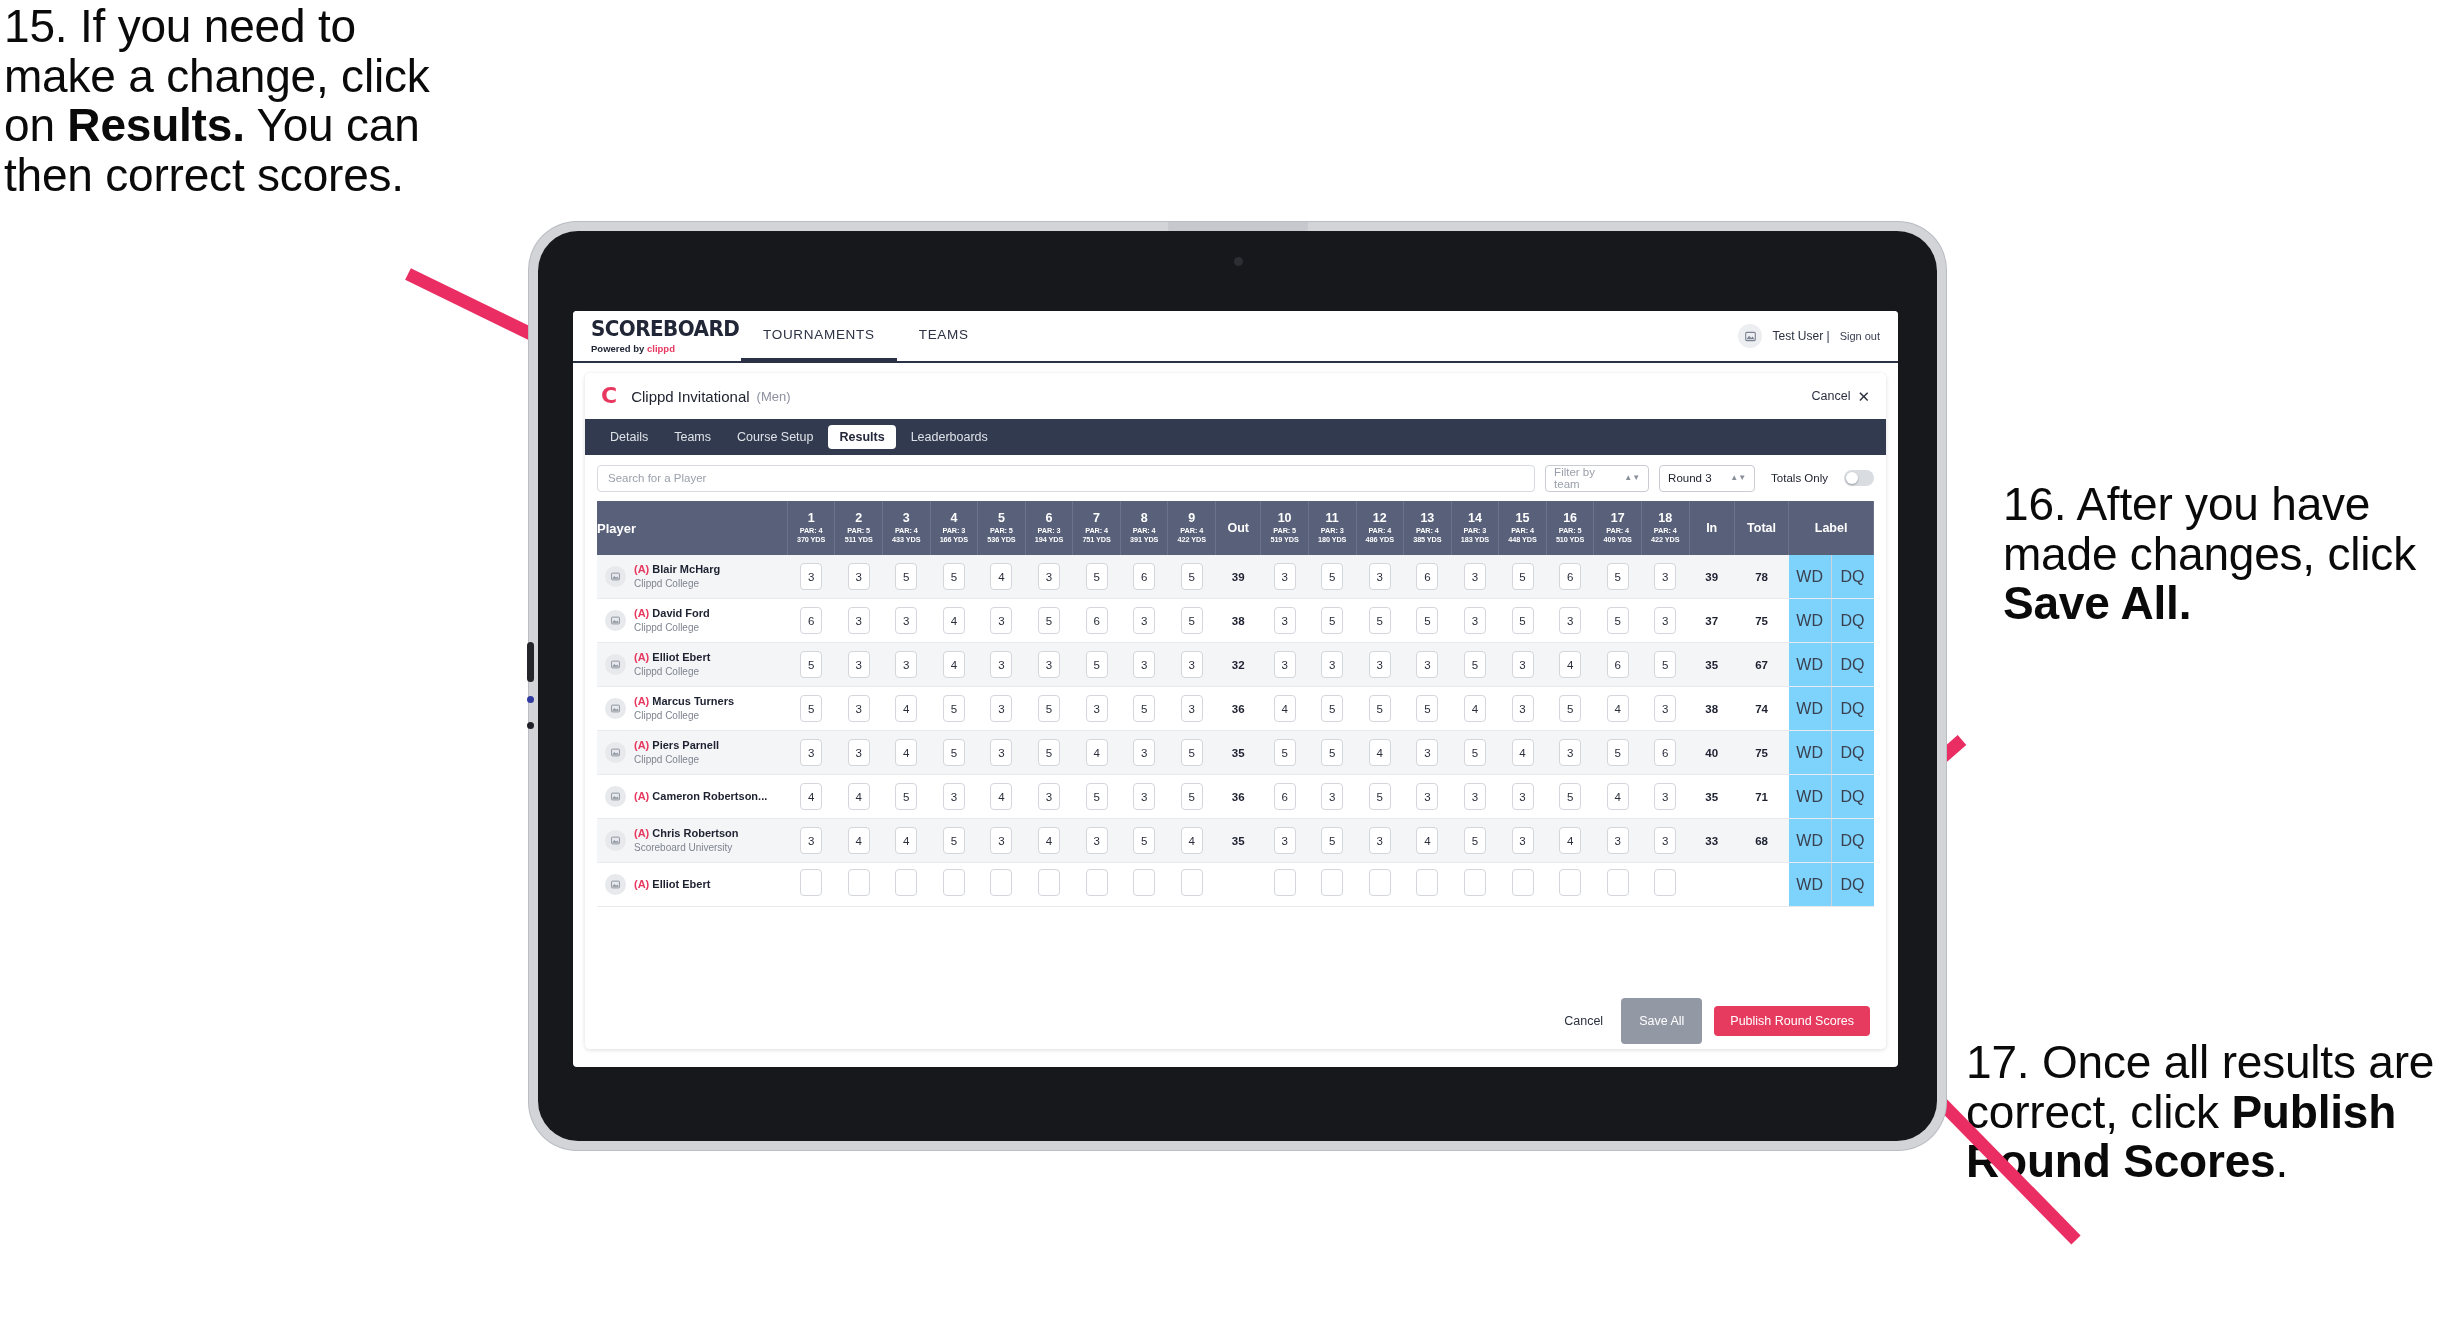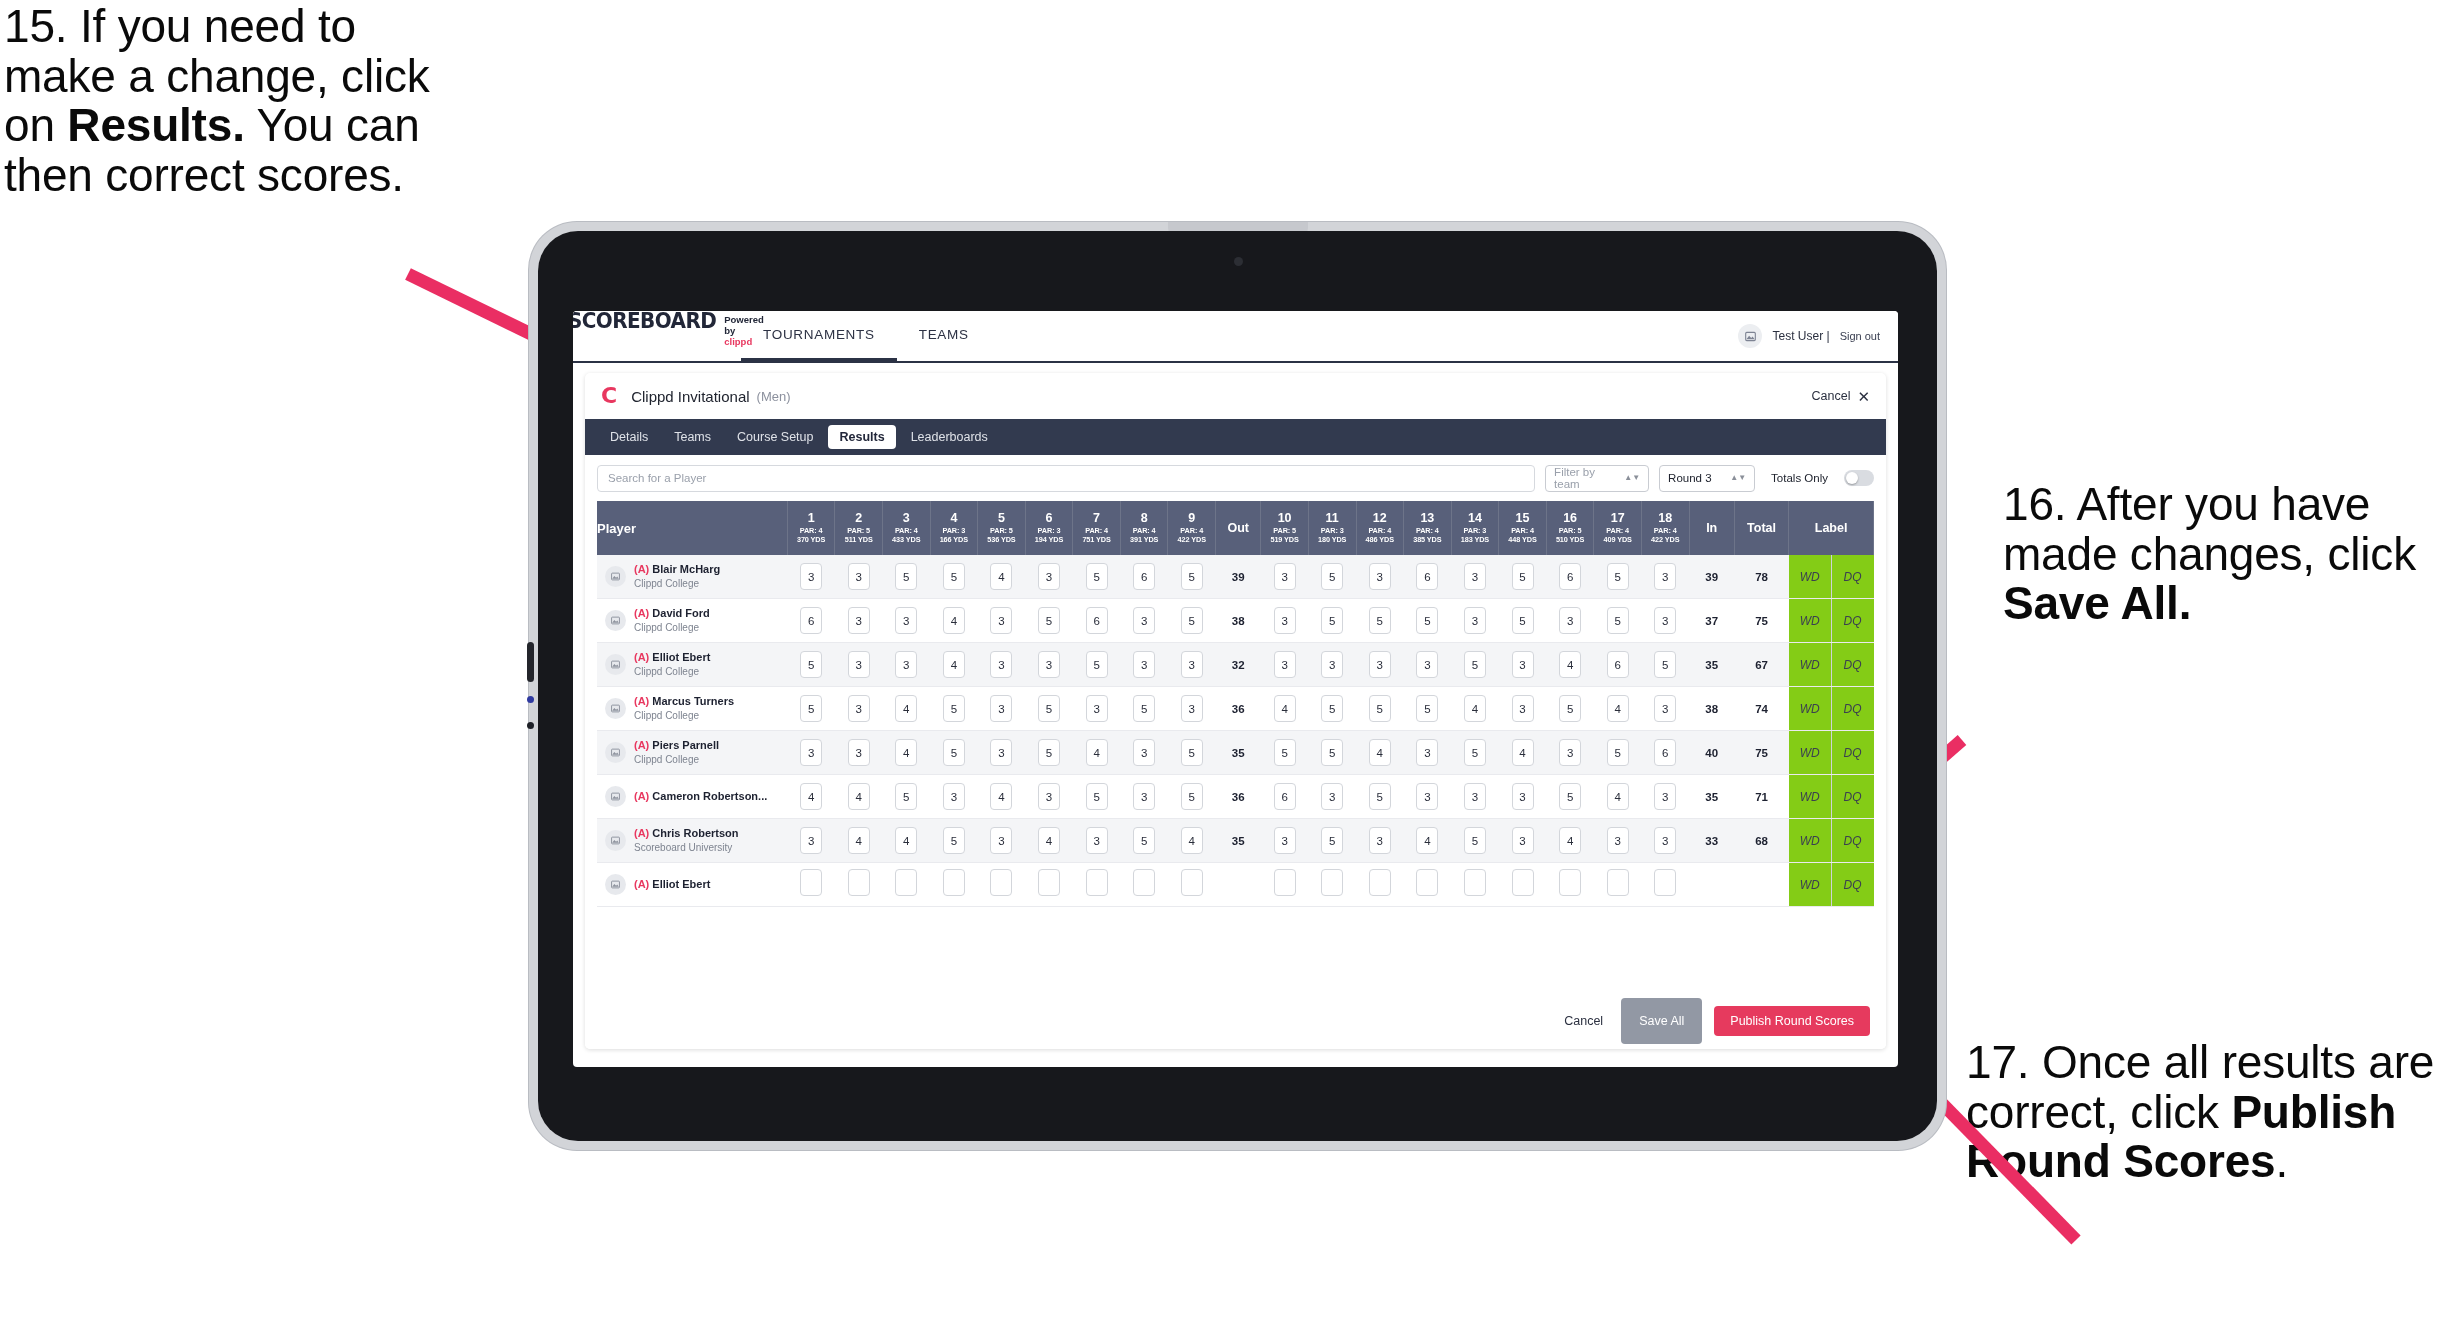--- a/index.html
+++ b/index.html
@@ -72,21 +72,21 @@
   .app-topbar {
     position: relative;
     height: 52px;
     background: #ffffff;
     border-bottom: 2px solid #2b3245;
     display: flex; align-items: stretch;
   }
   .brand {
     width: 168px;
     padding-left: 18px;
-    display: flex; flex-direction: row; justify-content: center;
+    display: flex; flex-direction: column; justify-content: center;
   }
   .brand-title {
     font-family: "DejaVu Sans", sans-serif;
     font-weight: 700; font-size: 21px; letter-spacing: -0.6px;
     color: #222738; line-height: 1;
     transform: scaleX(0.95);
     transform-origin: left center;
   }
   .brand-sub {
     font-size: 9.5px; color: #222738; font-weight: 700; margin-top: 3px;
@@ -250,23 +250,22 @@
     background: #fff;
     font-size: 11.5px; color:#2a2e3b;
   }
   .agg {
     text-align: center; font-size: 11.5px; font-weight: 700; color:#1d2130;
   }
   .labelcell { text-align:center; }
   .lbl-wrap { display:flex; height:43px; }
   .lbl {
     flex:1; display:flex; align-items:center; justify-content:center;
-    background:#84cc16; color:#3b4050; font-size:12px;
+    background:#7dd3fc; color:#3b4050; font-size:16px;
     border-right:1px solid #cfd2d8;
-    font-style:italic;
   }
   .lbl:last-child { border-right:none; }
 
   
   .fade-row { position:absolute; left:0; right:0; bottom:0; height:26px;
     background: linear-gradient(to bottom, rgba(255,255,255,0) 0%, #fff 72%); }
 
   
   .card-foot {
     height: 56px; display:flex; align-items:center; justify-content:flex-end;

